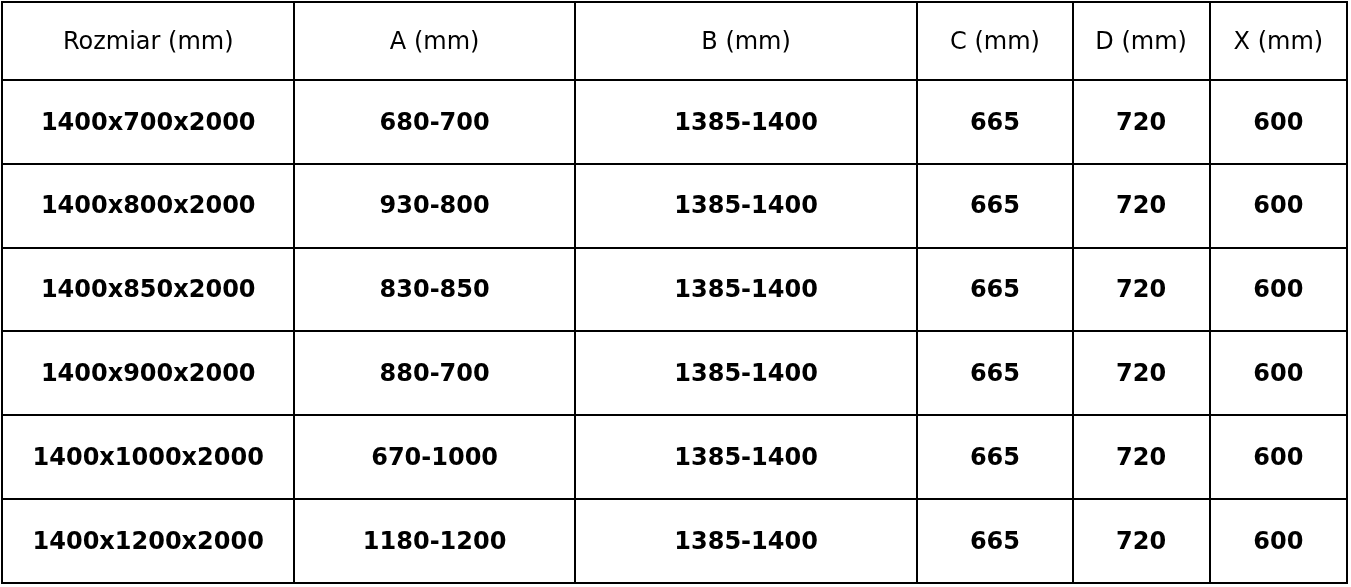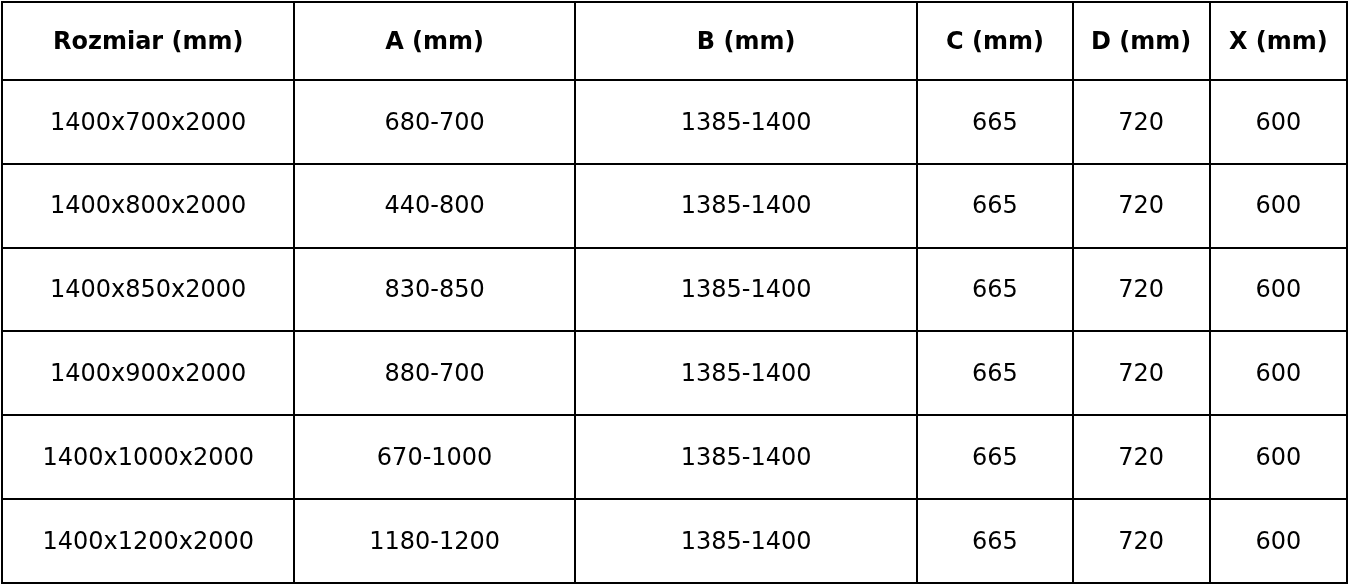--- a/index.html
+++ b/index.html
@@ -30,25 +30,25 @@
   table.spec-table td {
     border: 2px solid #000000;
     text-align: center;
     vertical-align: middle;
     padding: 0;
     font-size: 24px;
     line-height: 1.2;
     white-space: nowrap;
   }
   table.spec-table thead th {
-    font-weight: bold;
+    font-weight: normal;
     height: 76px;
   }
   table.spec-table tbody td {
-    font-weight: normal;
+    font-weight: bold;
     height: 64px;
     margin-top: 15px;
   }
   
   col.c0 { width: 292px; }
   col.c1 { width: 280px; }
   col.c2 { width: 342px; }
   col.c3 { width: 155px; }
   col.c4 { width: 137px; }
   col.c5 { width: 137px; }
@@ -80,21 +80,21 @@
       <tr>
         <td>1400x700x2000</td>
         <td>680-700</td>
         <td>1385-1400</td>
         <td>665</td>
         <td>720</td>
         <td>600</td>
       </tr>
       <tr>
         <td>1400x800x2000</td>
-        <td>440-800</td>
+        <td>930-800</td>
         <td>1385-1400</td>
         <td>665</td>
         <td>720</td>
         <td>600</td>
       </tr>
       <tr>
         <td>1400x850x2000</td>
         <td>830-850</td>
         <td>1385-1400</td>
         <td>665</td>

